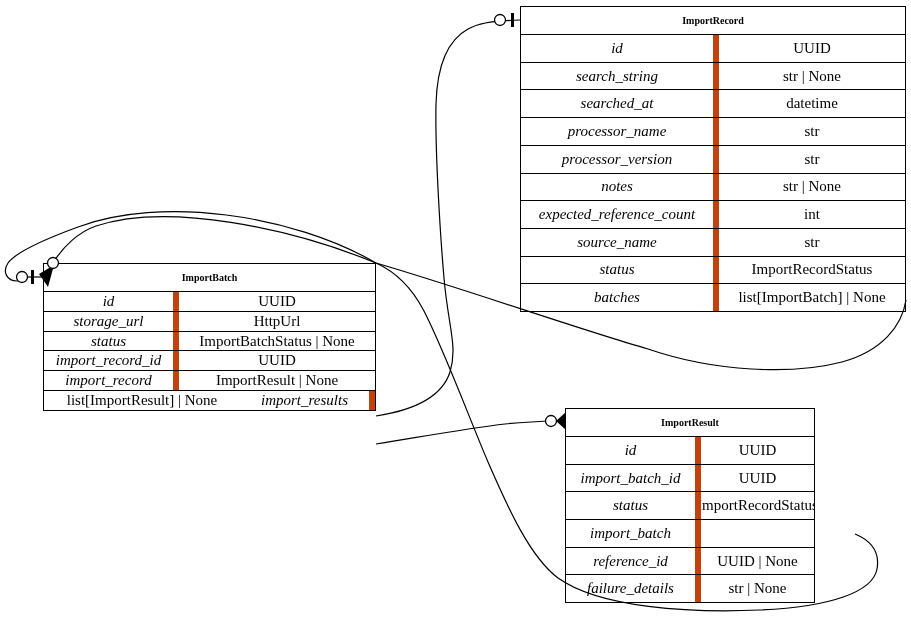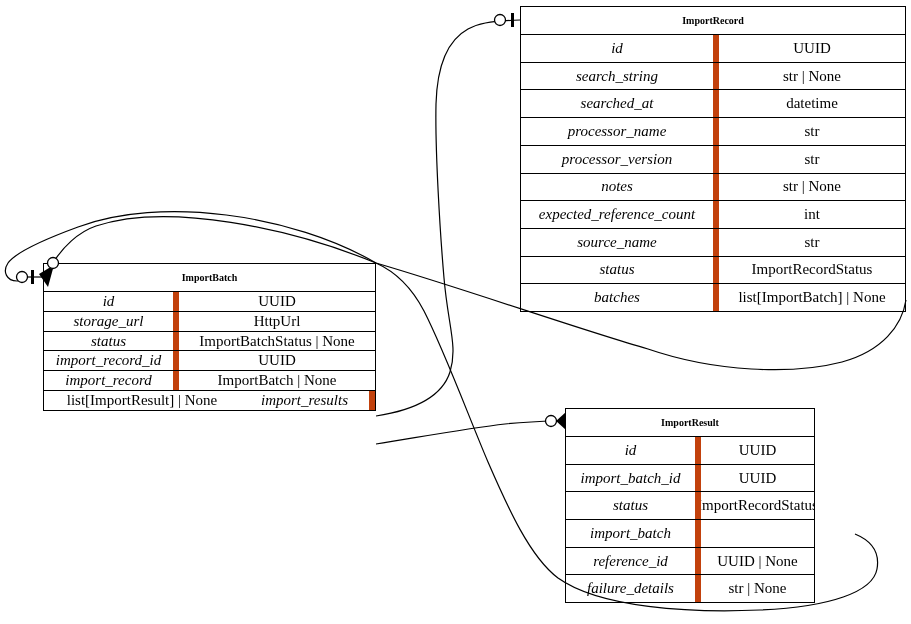--- a/index.html
+++ b/index.html
@@ -71,21 +71,21 @@
         <div class="erow">
           <div class="cell fname">status</div>
           <div class="cell ftype">ImportBatchStatus | None</div>
         </div>
         <div class="erow">
           <div class="cell fname">import_record_id</div>
           <div class="cell ftype">UUID</div>
         </div>
         <div class="erow">
           <div class="cell fname">import_record</div>
-          <div class="cell ftype">ImportBatch | None</div>
+          <div class="cell ftype">ImportResult | None</div>
         </div>
         <div class="erow">
           <div class="cell ftype">list[ImportResult] | None</div>
           <div class="cell fname">import_results</div>
         </div>
       </div>
   </div>
 
   <div class="entity" id="entity-importrecord" style="left:520px;top:6px;width:386px;height:306px;">
     <div class="ehead">ImportRecord</div>

